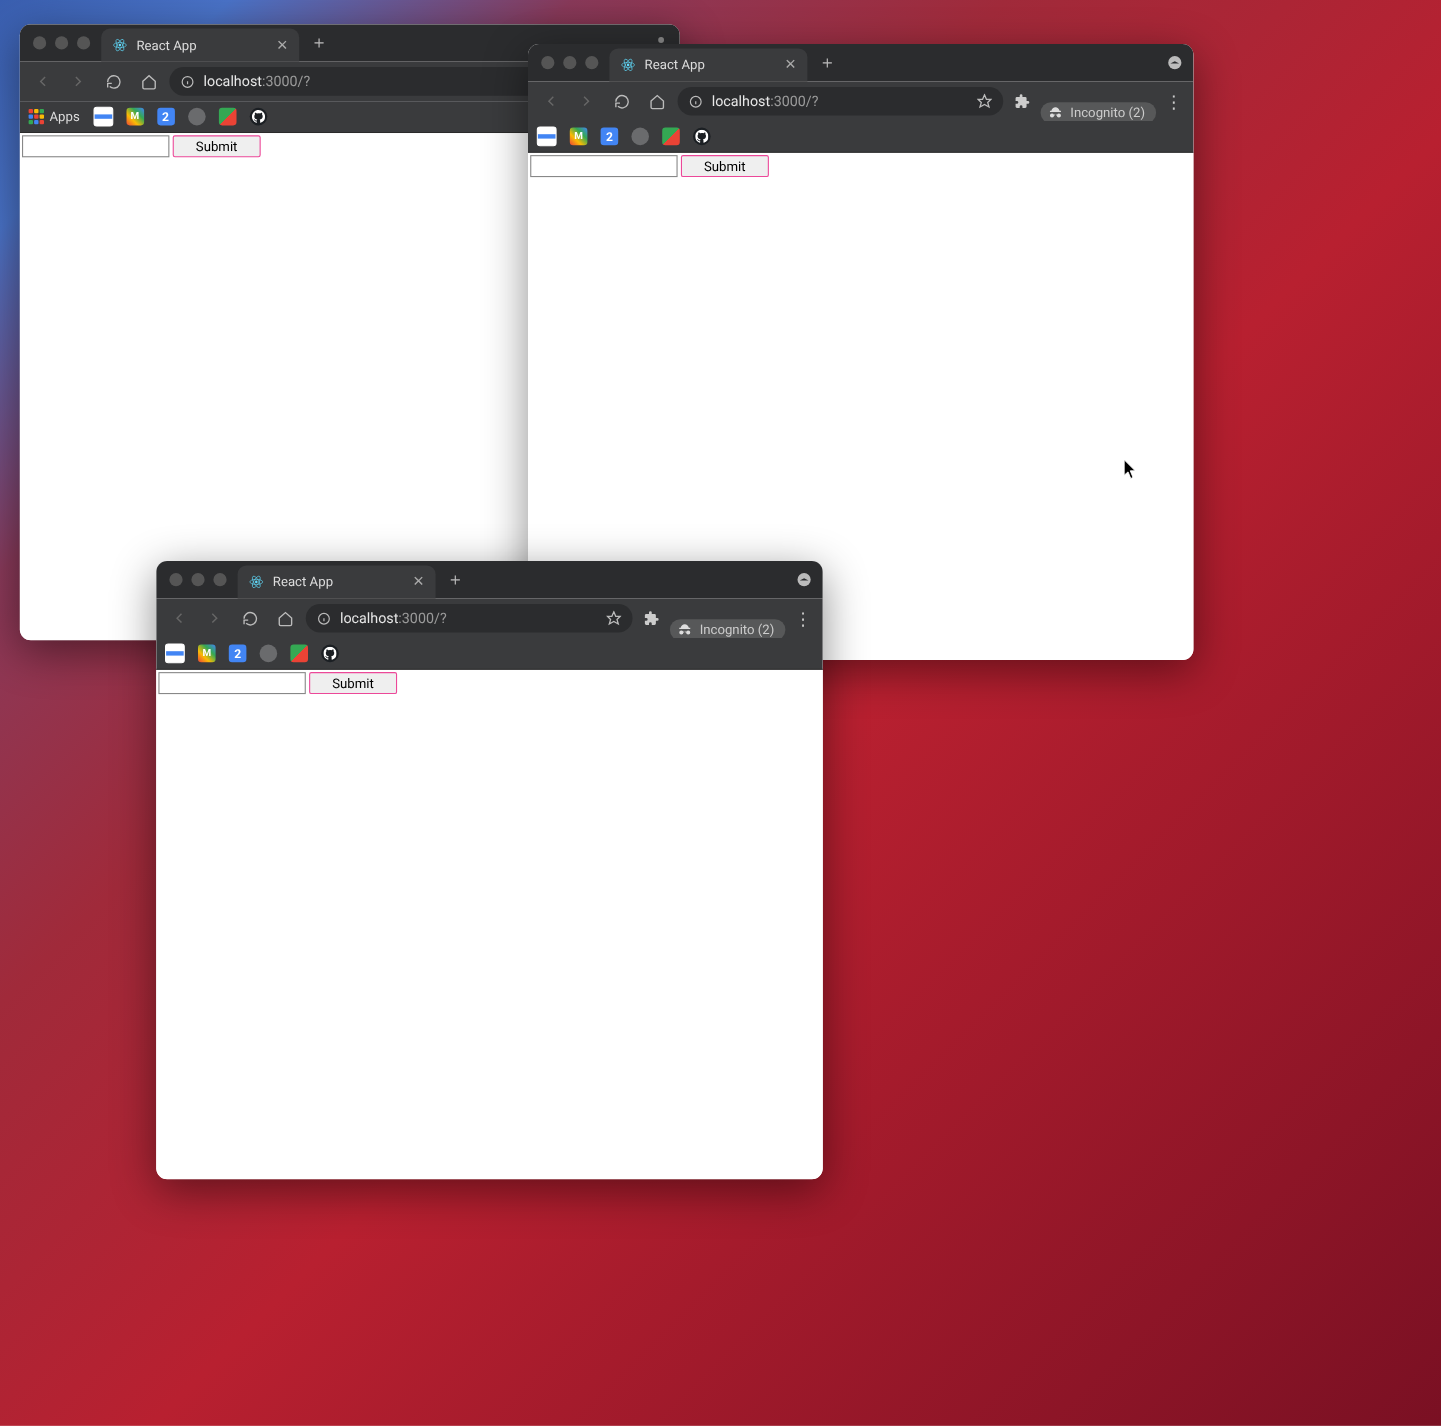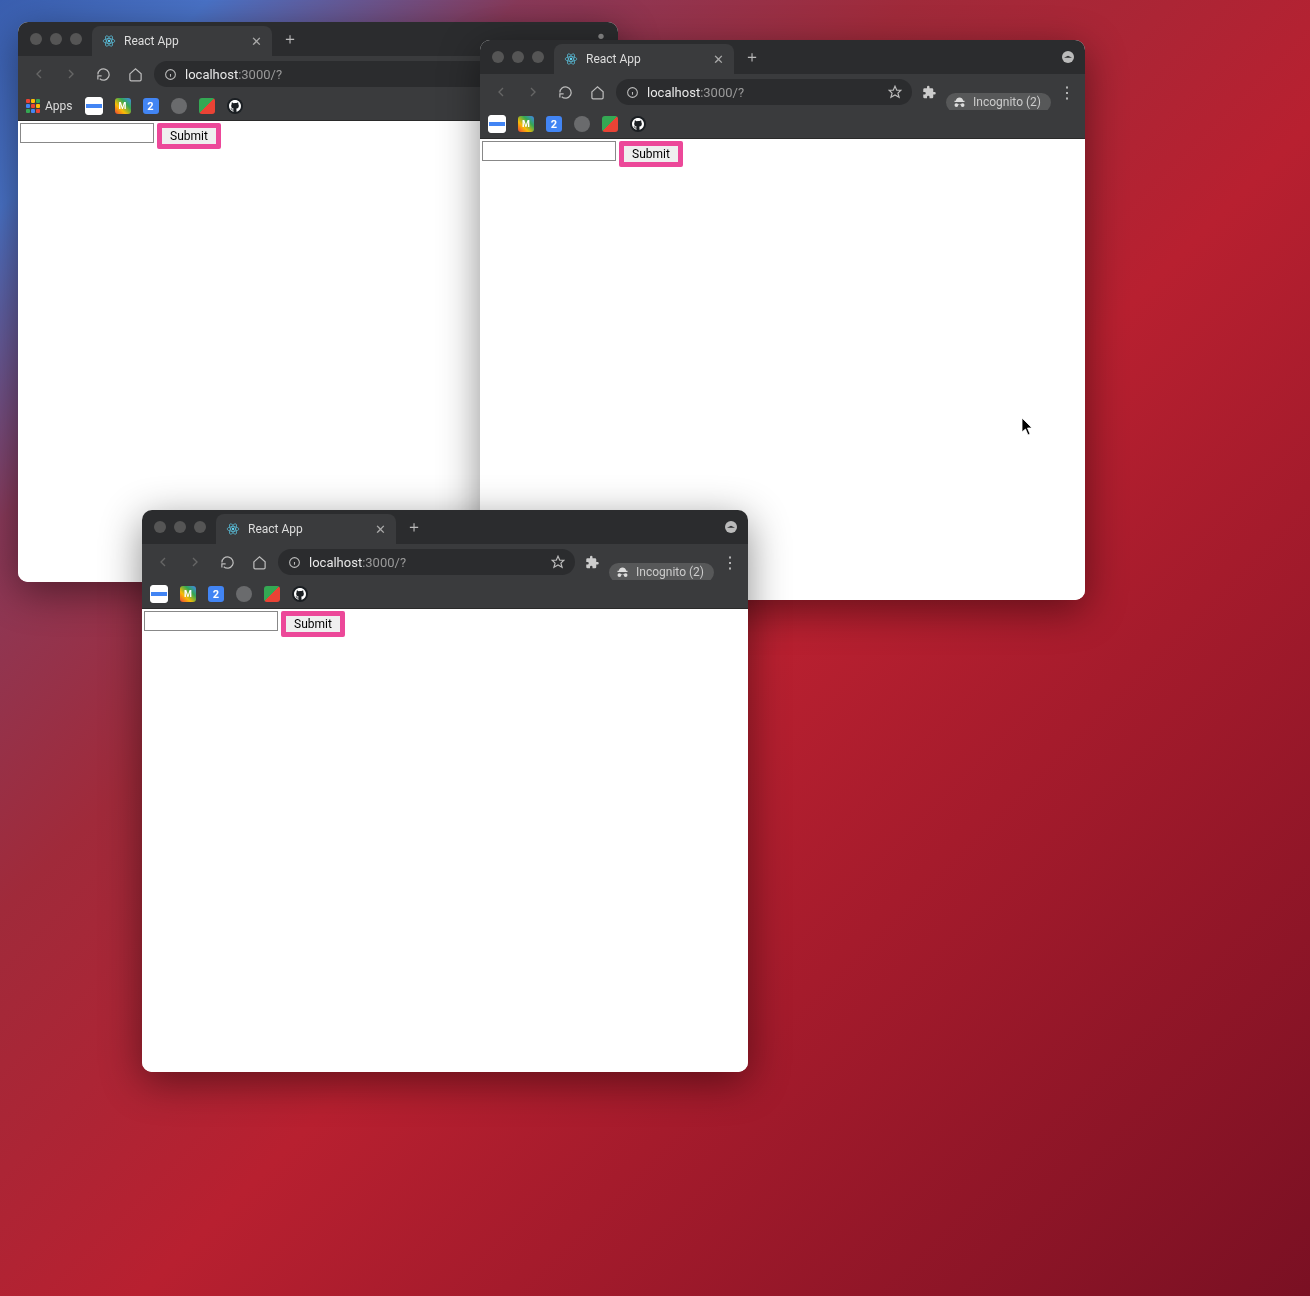--- a/index.html
+++ b/index.html
@@ -186,25 +186,25 @@
   .text-input {
     width: 128px;
     height: 18px;
     border: 1px solid #888;
     background: #fff;
     font-size: 12px;
     padding: 0 2px;
     outline: none;
   }
   .submit-btn {
-    border: 5px solid #ec4899;
+    border: 1px solid #ec4899;
     background: #efefef;
     font-size: 12px;
     font-family: inherit;
-    padding: 1px 8px;
+    padding: 1px 20px;
     margin-left: 3px;
     border-radius: 2px;
     cursor: pointer;
   }
 
   .cursor {
     position:absolute;
     width:12px;height:18px;
   }
 

